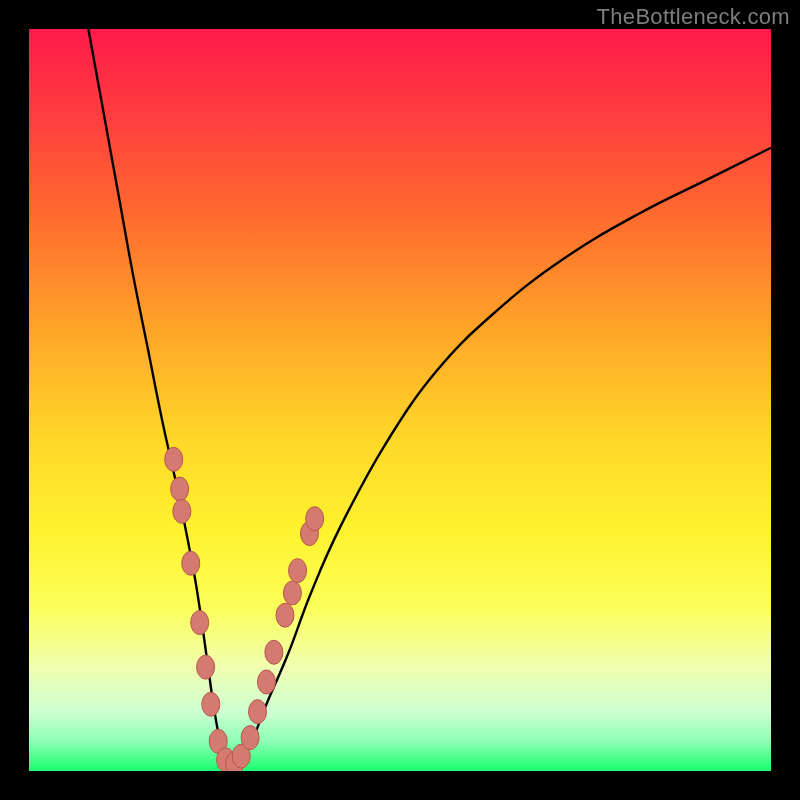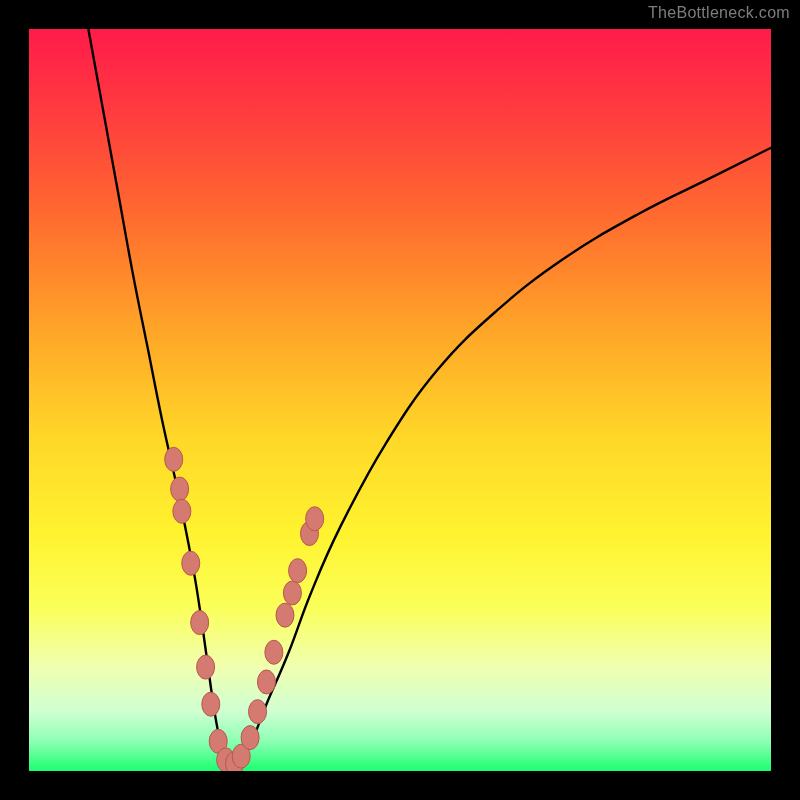--- a/index.html
+++ b/index.html
@@ -28,21 +28,21 @@
       #f0ffb0 86%,
       #cfffd2 92%,
       #8dffb4 96%,
       #1bff70 100%);
   }
   .watermark {
     position: absolute;
     top: 4px;
     right: 10px;
     color: #7d7d7d;
-    font-size: 16px;
+    font-size: 22px;
     letter-spacing: 0.3px;
     font-weight: 500;
     user-select: none;
   }
   svg.curve {
     position: absolute;
     left: 0;
     top: 0;
     width: 742px;
     height: 742px;

